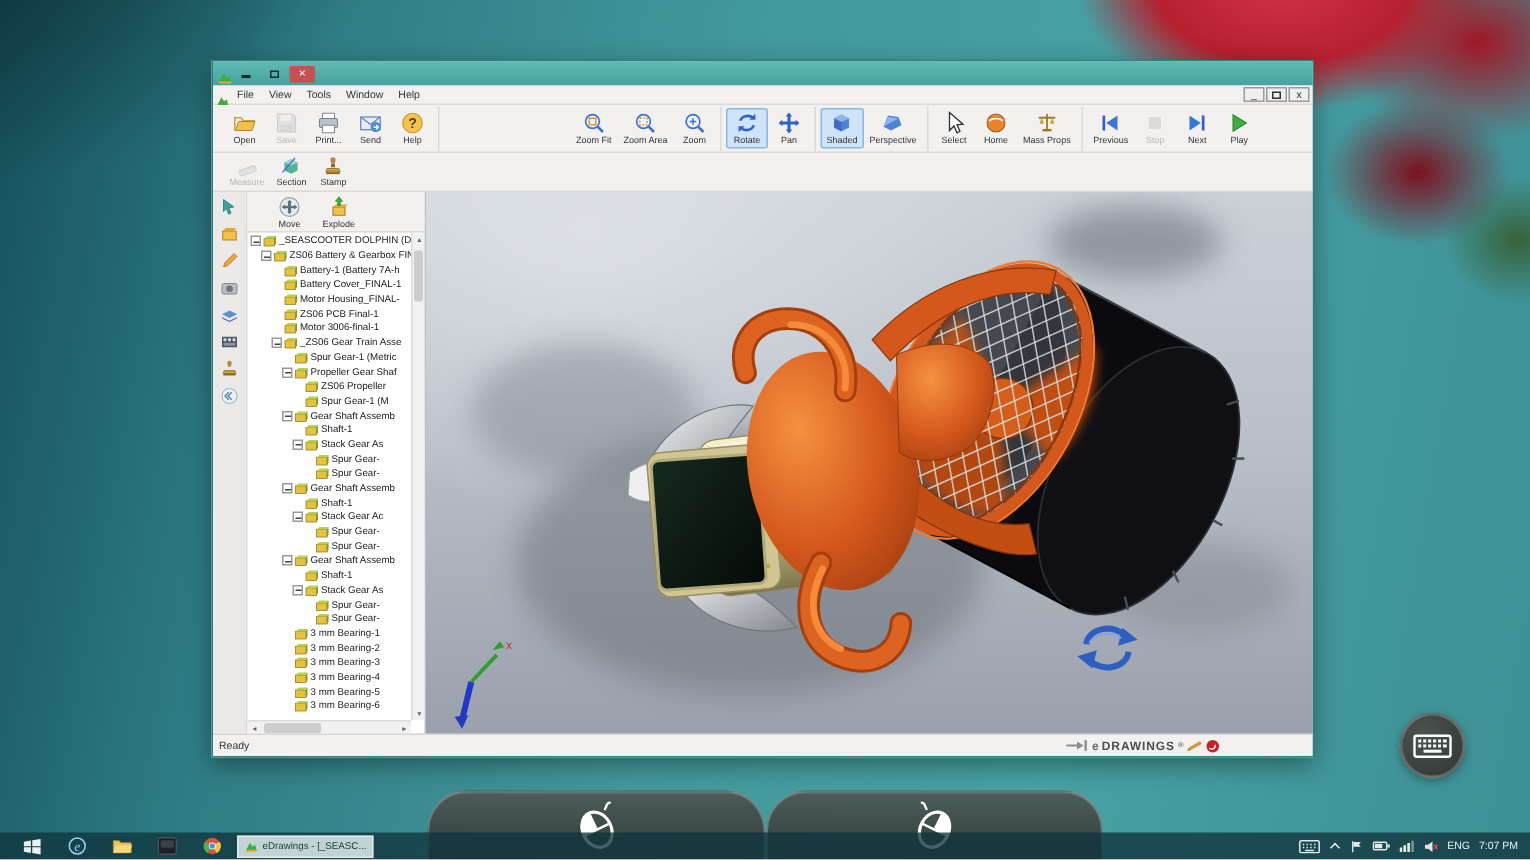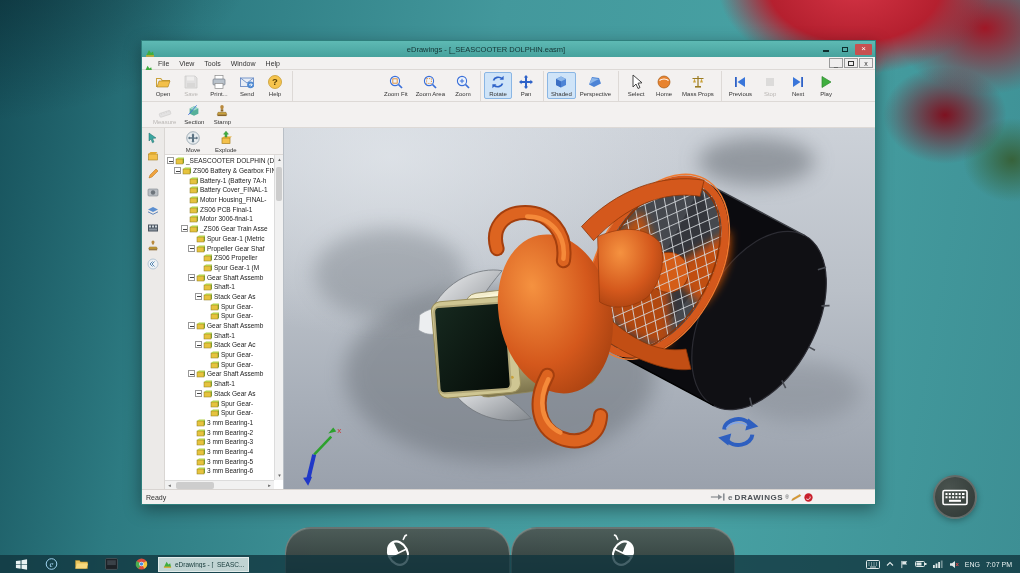--- a/index.html
+++ b/index.html
@@ -101,21 +101,20 @@
 <div class="screen">
 
   <div class="appwin">
     <div class="titlebar">
       <span class="appico">
         <svg viewBox="0 0 10 10">
             <path d="M1 8l3-6 2 3 2-1.5L9 8z" fill="#3fae3f"></path>
             <path d="M1 8h8" stroke="#e0a92f" stroke-width="1.4"></path>
           </svg>
       </span>
-      <span class="ttl">eDrawings - [_SEASCOOTER DOLPHIN.easm]</span>
       <span class="winctl">
         <span class="wbtn">
             <span class="glyph-min"></span>
           </span>
         <span class="wbtn">
             <span class="glyph-res"></span>
           </span>
         <span class="wbtn close">
             <span>×</span>
           </span>

